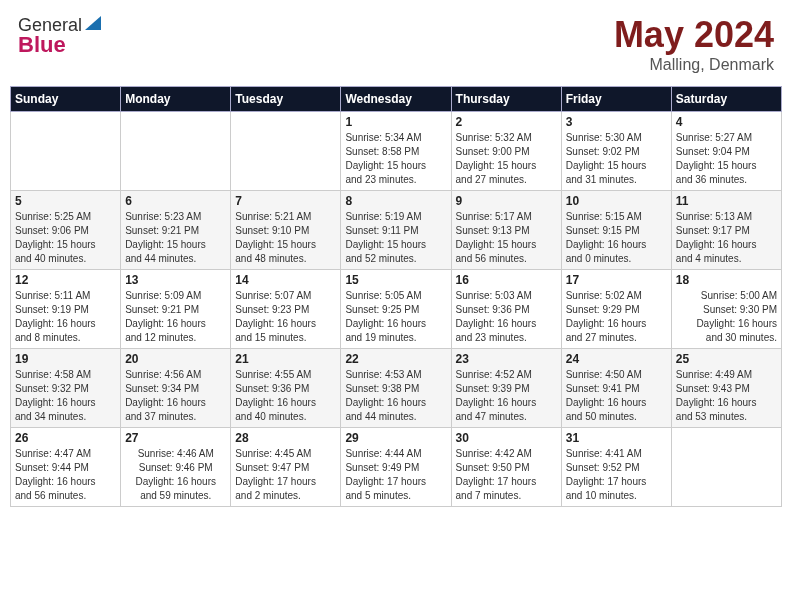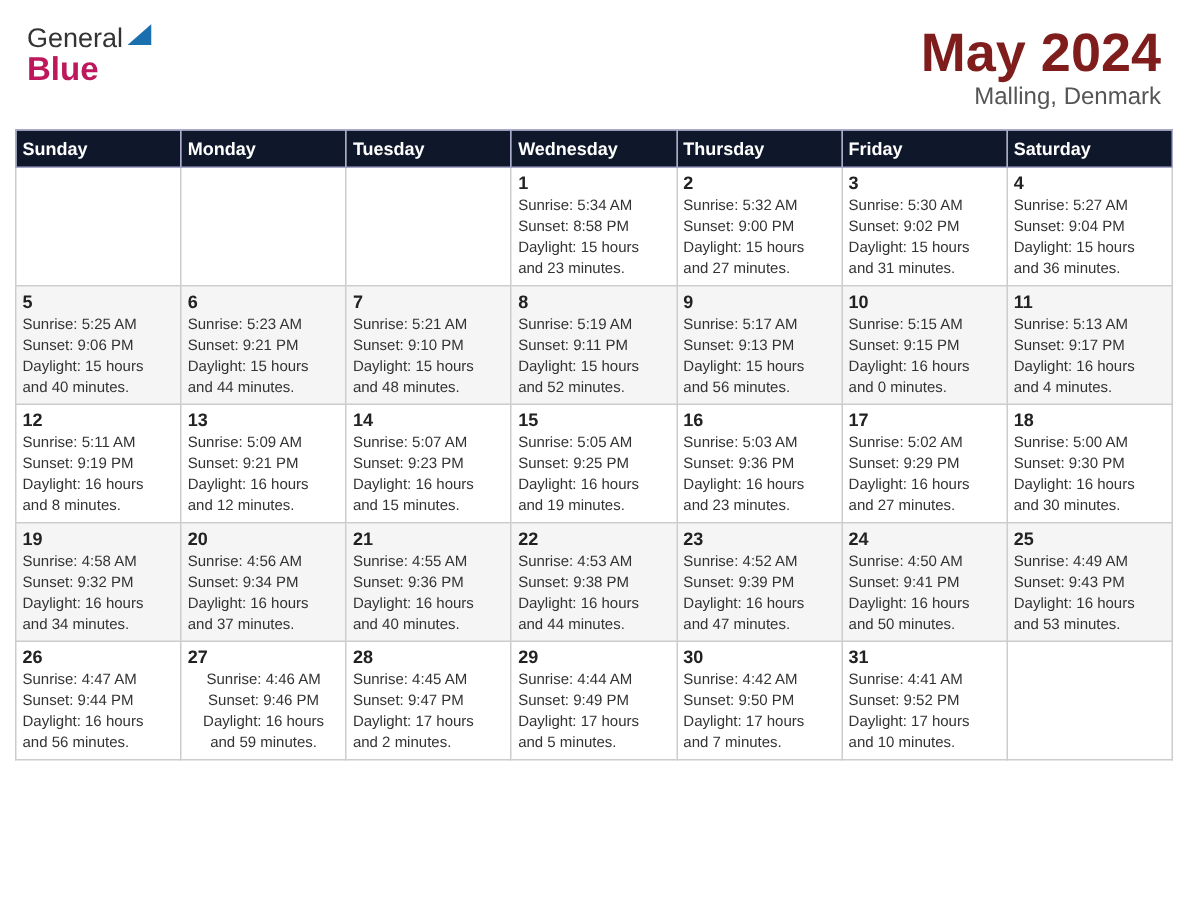--- a/index.html
+++ b/index.html
@@ -237,21 +237,21 @@
         </td>
         <td>
           <div class="day-num">17</div>
           <div class="day-info" style="white-space: pre-line;">Sunrise: 5:02 AM
 Sunset: 9:29 PM
 Daylight: 16 hours
 and 27 minutes.</div>
         </td>
         <td>
           <div class="day-num">18</div>
-          <div class="day-info" style="white-space: pre-line;">Sunrise: 5:00 AM
+          <div class="day-info" style="white-space: pre-line; text-align: right;">Sunrise: 5:00 AM
 Sunset: 9:30 PM
 Daylight: 16 hours
 and 30 minutes.</div>
         </td>
       </tr>
       <tr class="row-alt">
         <td>
           <div class="day-num">19</div>
           <div class="day-info" style="white-space: pre-line;">Sunrise: 4:58 AM
 Sunset: 9:32 PM

